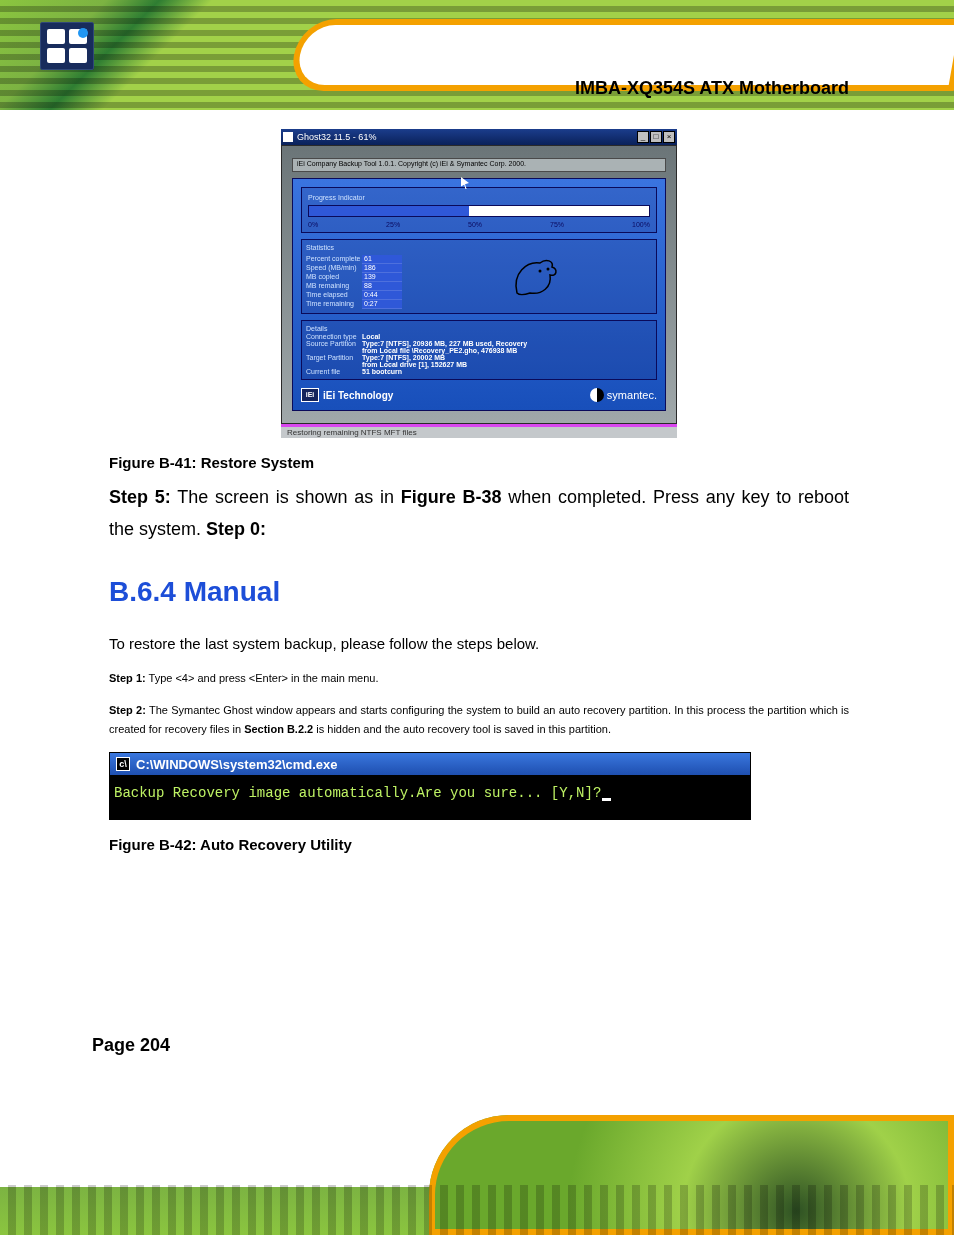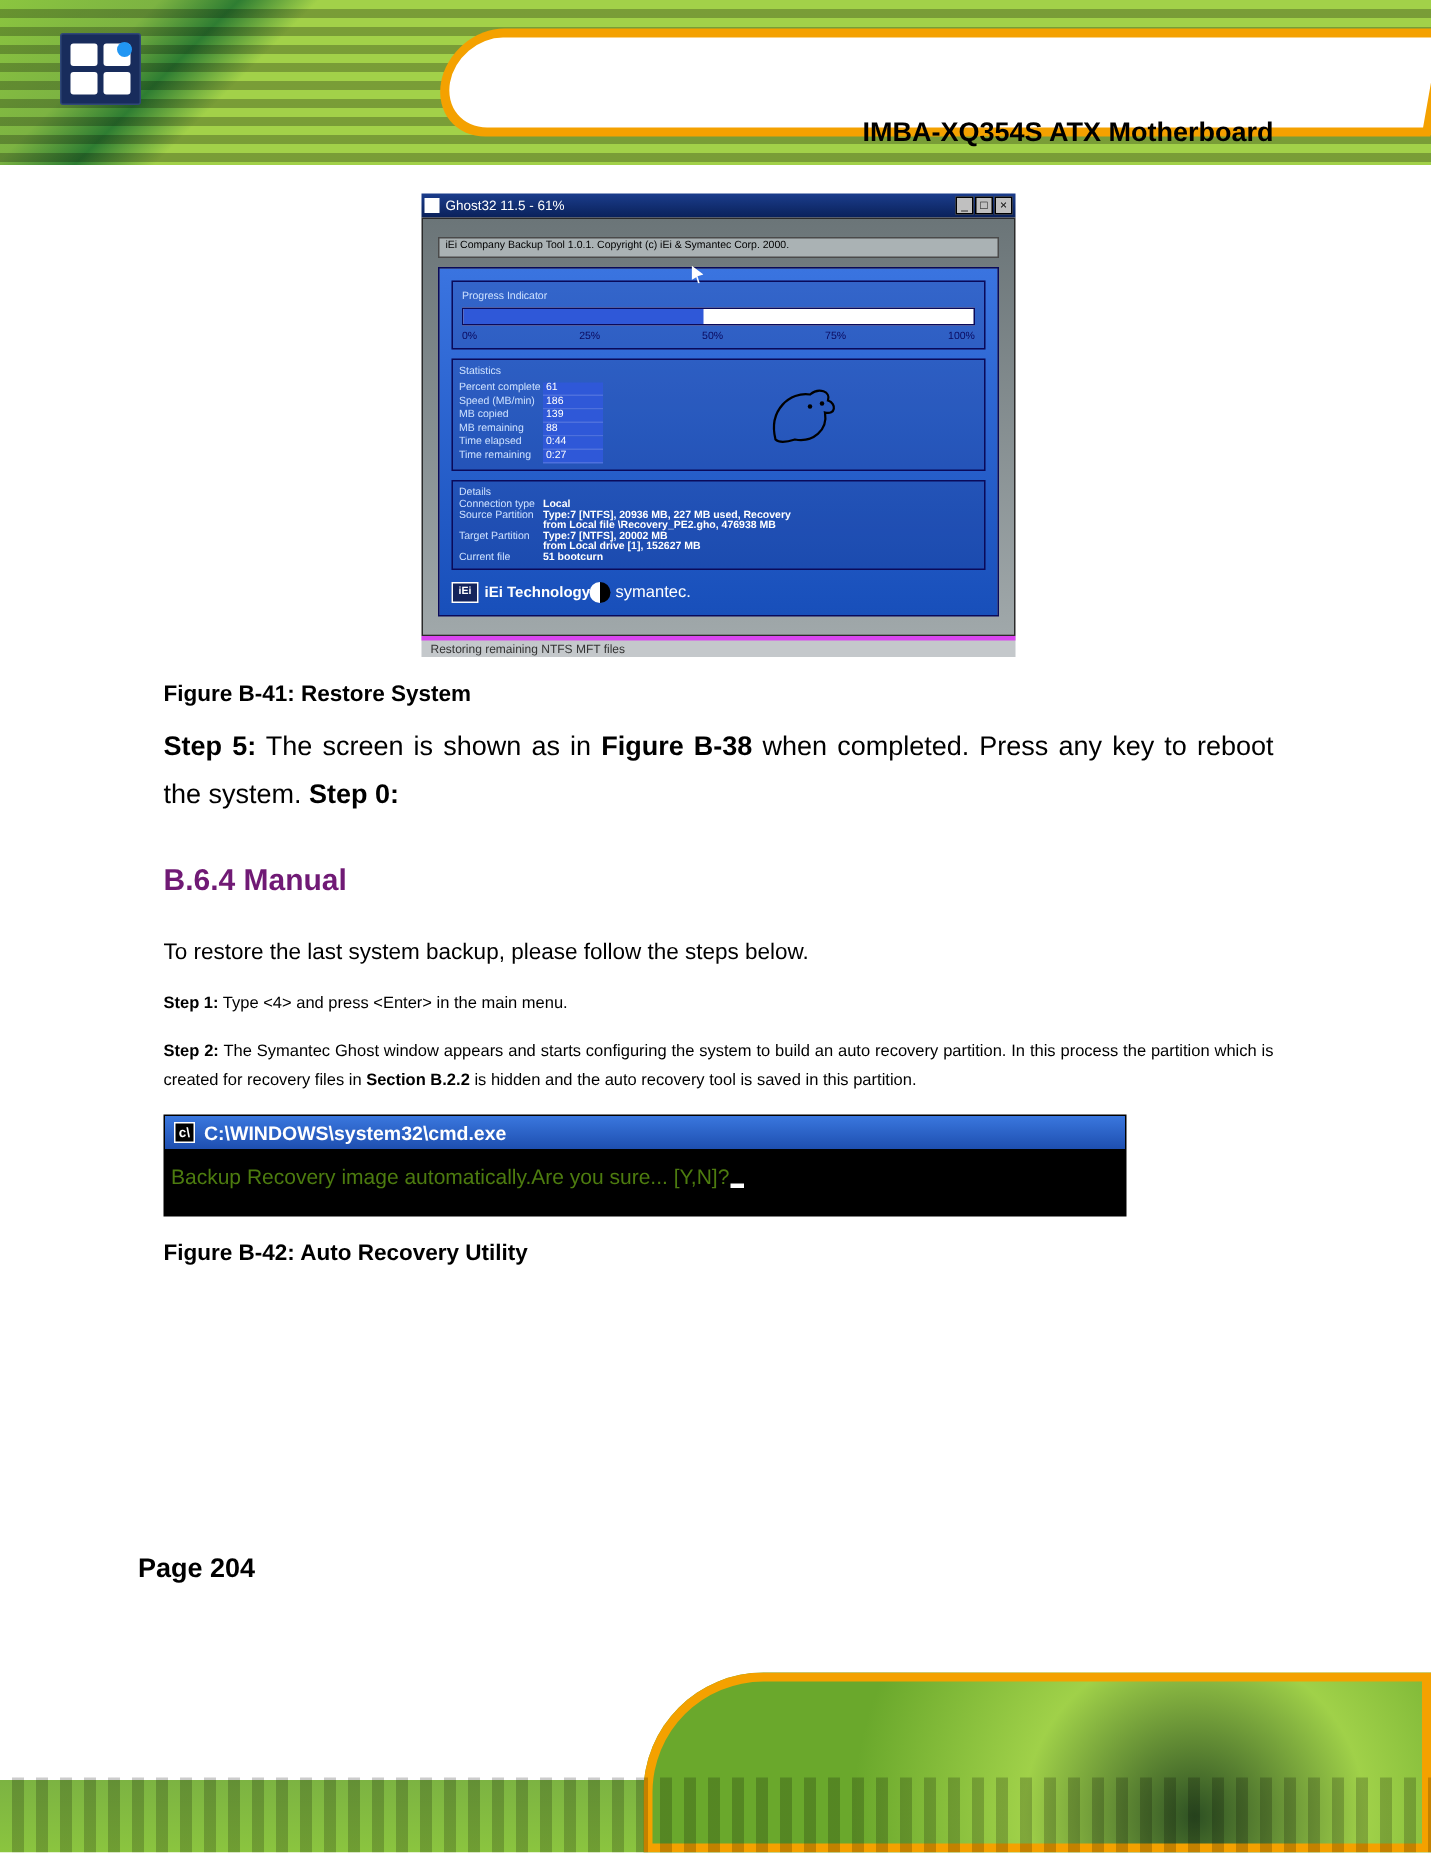--- a/index.html
+++ b/index.html
@@ -31,37 +31,37 @@
 .stats-panel{border:1px solid #0a0a5a;background:rgba(30,30,90,.15);padding:4px;margin-bottom:6px;display:flex;gap:10px}
 .stat-table{font-size:7px;color:#cde1ff}
 .stat-table .row{display:flex;height:9px}
 .stat-table .lbl{width:56px;white-space:nowrap;overflow:hidden}
 .stat-table .val{background:#2f58d8;width:40px;padding-left:2px;border-bottom:1px solid rgba(255,255,255,.15);color:#fff}
 .ghost-svg{flex:1;display:flex;align-items:center;justify-content:center}
 .details-panel{border:1px solid #0a0a5a;background:rgba(30,30,90,.15);padding:4px;font-size:7px;color:#cde1ff;margin-bottom:8px}
 .details-panel .drow{display:flex}
 .details-panel .dlbl{width:56px;color:#cde1ff}
 .details-panel .dval{flex:1;color:#fff;font-weight:bold}
-.gw-foot{display:flex;justify-content:flex-start;align-items:center}
+.gw-foot{display:flex;justify-content:space-between;gap:20px;align-items:center}
 .foot-iei{display:flex;align-items:center;gap:4px;color:#fff;font-size:10px;font-weight:bold}
 .foot-iei .mk{width:18px;height:14px;background:#14245c;border:1px solid #fff;font-size:7px;color:#fff;text-align:center;line-height:12px}
 .foot-sym{display:flex;align-items:center;gap:3px;color:#fff;font-size:11px}
 .yin{width:14px;height:14px;border-radius:50%;background:linear-gradient(90deg,#fff 50%,#000 50%)}
 .gw-status{background:#c4c8cb;height:14px;font-size:8px;color:#333;padding:1px 6px;border-top:3px solid #d946ef}
 .caption{font-weight:bold;margin:16px 0 10px 0;font-size:15px}
 .step-para{font-size:18px;line-height:1.8;margin-bottom:2px;text-align:justify}
-.heading2{font-family:Verdana,Arial;font-weight:bold;font-size:20px;color:#701a75;margin:30px 0 22px 0}
+.heading2{font-family:Verdana,Arial;font-weight:bold;font-size:28px;color:#1d4ed8;margin:30px 0 22px 0}
 .auto-intro{font-size:15px;line-height:1.8;text-align:justify}
 .auto-step{font-size:11px;line-height:1.8;margin:12px 0;text-align:justify}
 .step-lbl{font-weight:bold}
 .ref-bold{font-weight:bold}
 .cmd-window{width:642px;margin:6px 0 10px 0;border:1px solid #000}
 .cmd-title{height:22px;background:linear-gradient(#3a77de,#1e4fb0);display:flex;align-items:center;padding:0 6px;color:#fff;font-size:13px;font-weight:bold;gap:6px}
 .cmd-title .ci{width:14px;height:14px;background:#000;border:1px solid #fff;font-size:9px;text-align:center;line-height:12px}
-.cmd-body{background:#000;color:#4d7c0f;font-family:Liberation Sans, sans-serif;font-size:14px;padding:10px 4px 18px 4px}
+.cmd-body{background:#000;color:#bef264;font-family:Liberation Mono, monospace;font-size:14px;padding:10px 4px 18px 4px}
 .cmd-body .cursor{display:inline-block;width:9px;height:3px;background:#fff;vertical-align:bottom;margin-left:1px}
 .bottom-banner{position:absolute;bottom:0;left:0;right:0;height:120px;background:linear-gradient(0deg,#8bc53f 0%,#7cb342 40%,transparent 40%)}
 .bottom-banner::before{content:"";position:absolute;bottom:0;right:0;width:55%;height:100%;background:radial-gradient(circle at 70% 80%,#2e5123 0%,#a0d149 30%,#6aa82c 60%);border-radius:80px 0 0 0;box-shadow:0 0 0 6px #f4a100 inset}
 .bottom-banner::after{content:"";position:absolute;bottom:0;left:0;right:0;height:50px;background:repeating-linear-gradient(90deg,transparent 0 8px,rgba(0,0,0,.2)0 16px)}
 .page-num{position:absolute;top:1035px;left:92px;font-family:Liberation Sans, sans-serif;font-size:18px;font-weight:bold}
 .cursor-icon{position:absolute;width:8px;height:12px;background:#fff;clip-path:polygon(0 0,100% 50%,50% 60%,70% 100%,55% 100%,40% 65%,0 80%)}
 </style>
 </head>
 <body>
 

